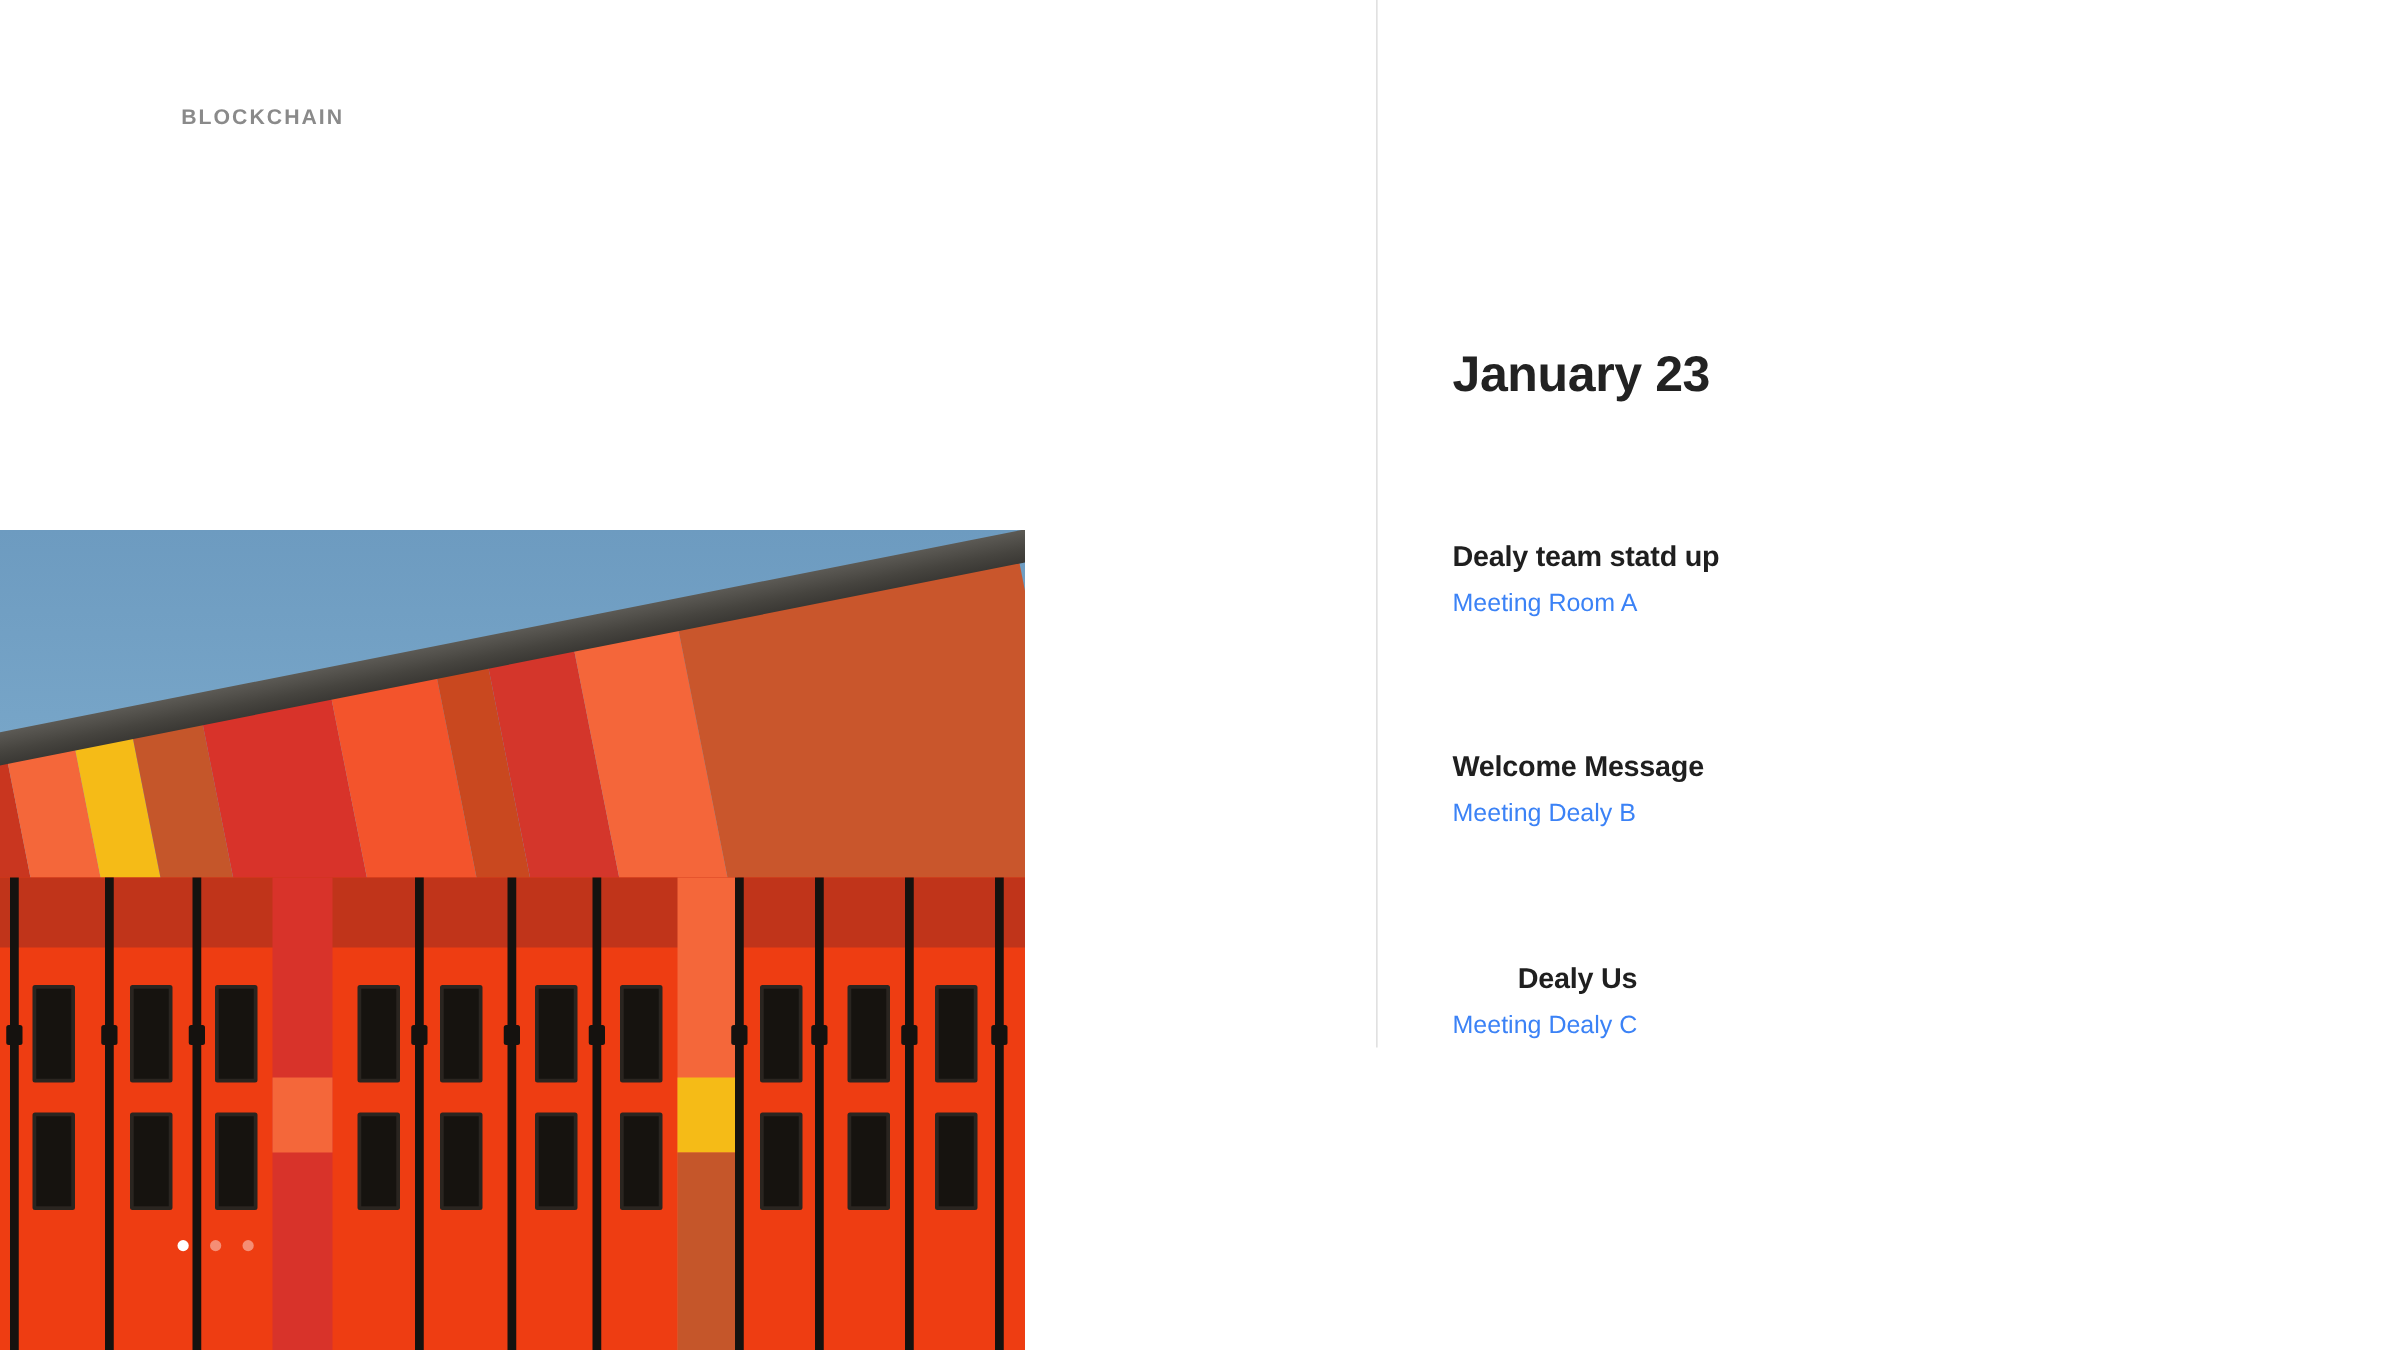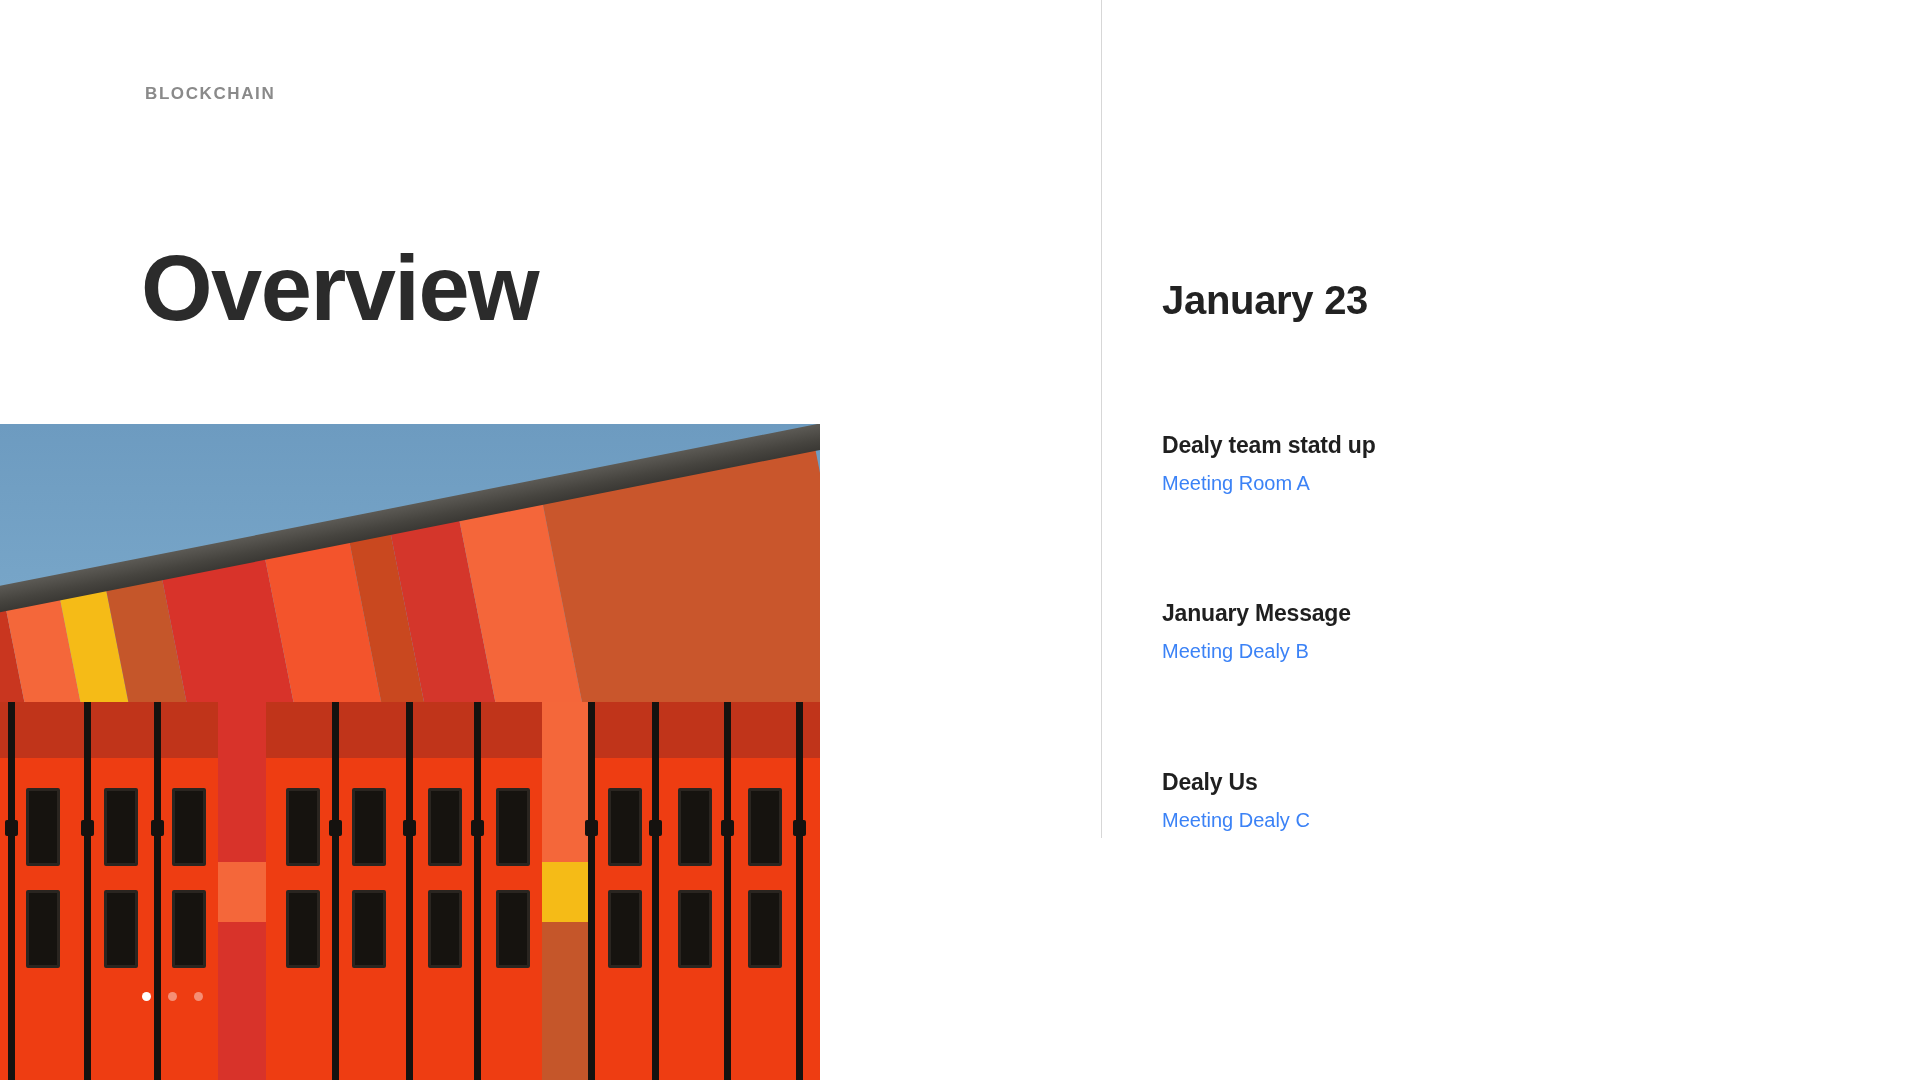--- a/index.html
+++ b/index.html
@@ -86,20 +86,21 @@
   .agenda { position:absolute; left:0; top:0; width:1920px; height:1080px;margin-left:31px; }
   .agenda-date {
     position:absolute; left:1131px; top:278px;
     font-size:40px; font-weight:bold; color:#222222; letter-spacing:-.3px;
   }
   .row { position:absolute; left:0; width:820px; }
   .row-body { position:absolute; left:1131px; }
   .row-title {
     font-size:23px; font-weight:bold; color:#1f1f1f; letter-spacing:-.2px;
     white-space:nowrap;
+    text-align:right;
   }
   .row-loc {
     margin-top:13px;
     font-size:20px; font-weight:normal; color:#3b82f6; white-space:nowrap;
   }
 </style>
 </head>
 <body>
 
 <div id="slide">
@@ -164,39 +165,38 @@
     </div>
 
     <div class="dots" style="position:absolute;left:142px;top:568px">
       <span class="dot active"></span>
       <span class="dot"></span>
       <span class="dot"></span>
     </div>
   </div>
 
   <div class="eyebrow">BLOCKCHAIN</div>
-  <h1 class="headline">Overview</h1>
 
   <div class="divider-main"></div>
 
   <div class="agenda">
     <div class="agenda-date">January 23</div>
 
     <div class="row" style="top:432px">
 
       <div class="row-body">
         <div class="row-title">Dealy team statd up</div>
         <div class="row-loc">Meeting Room A</div>
       </div>
     </div>
 
     <div class="row" style="top:600px">
 
       <div class="row-body">
-        <div class="row-title">January Message</div>
+        <div class="row-title">Welcome Message</div>
         <div class="row-loc">Meeting Dealy B</div>
       </div>
     </div>
 
     <div class="row" style="top:769px">
 
       <div class="row-body">
         <div class="row-title">Dealy Us</div>
         <div class="row-loc">Meeting Dealy C</div>
       </div>

